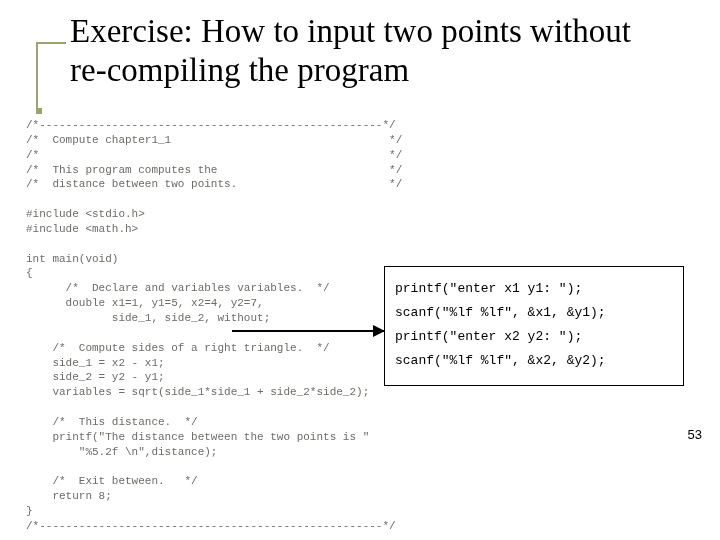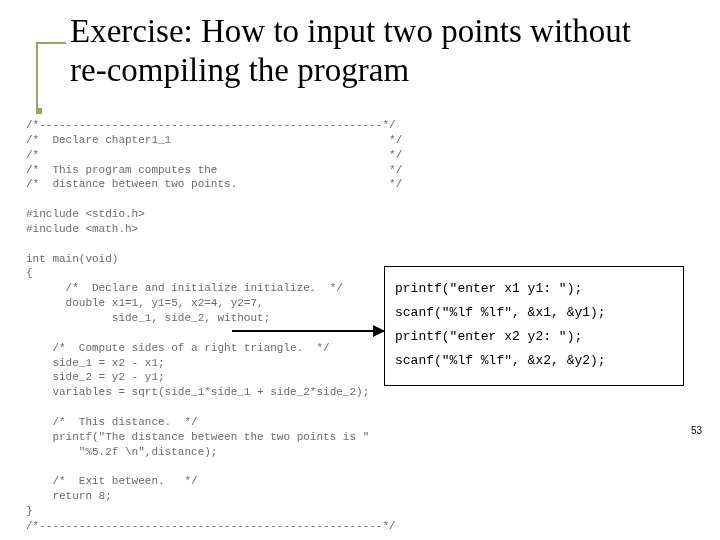--- a/index.html
+++ b/index.html
@@ -92,49 +92,49 @@
     top: -5px;
     width: 0;
     height: 0;
     border-left: 12px solid #000;
     border-top: 6px solid transparent;
     border-bottom: 6px solid transparent;
   }
   .pagenum {
     position: absolute;
     right: 18px;
-    bottom: 32px;
-    font-size: 10px;
+    bottom: 26px;
+    font-size: 13px;
     color: #000;
     margin-left: 40px;
   }
 </style>
 </head>
 <body>
 
 <div class="slide">
 
   <div class="title-rule"></div>
 
   <div class="title-block">
     <h1 class="title"><span class="h">Exercise: How to input two points without re-compiling the program</span></h1>
   </div>
 
   <div class="code-block"><span>/*----------------------------------------------------*/</span>
-<span>/*  Declare chapter1_1                                 */</span>
+<span>/*  Compute chapter1_1                                 */</span>
 <span>/*                                                     */</span>
 <span>/*  This program computes the                          */</span>
 <span>/*  distance between two points.                       */</span>
 <span></span>
 <span>#include &lt;stdio.h&gt;</span>
 <span>#include &lt;math.h&gt;</span>
 <span></span>
 <span>int main(void)</span>
 <span>{</span>
-<span>      /*  Declare and initialize initialize.  */</span>
+<span>      /*  Declare and variables variables.  */</span>
 <span>      double x1=1, y1=5, x2=4, y2=7,</span>
 <span>             side_1, side_2, without;</span>
 <span></span>
 <span>    /*  Compute sides of a right triangle.  */</span>
 <span>    side_1 = x2 - x1;</span>
 <span>    side_2 = y2 - y1;</span>
 <span>    variables = sqrt(side_1*side_1 + side_2*side_2);</span>
 <span></span>
 <span>    /*  This distance.  */</span>
 <span>    printf("The distance between the two points is "</span>

